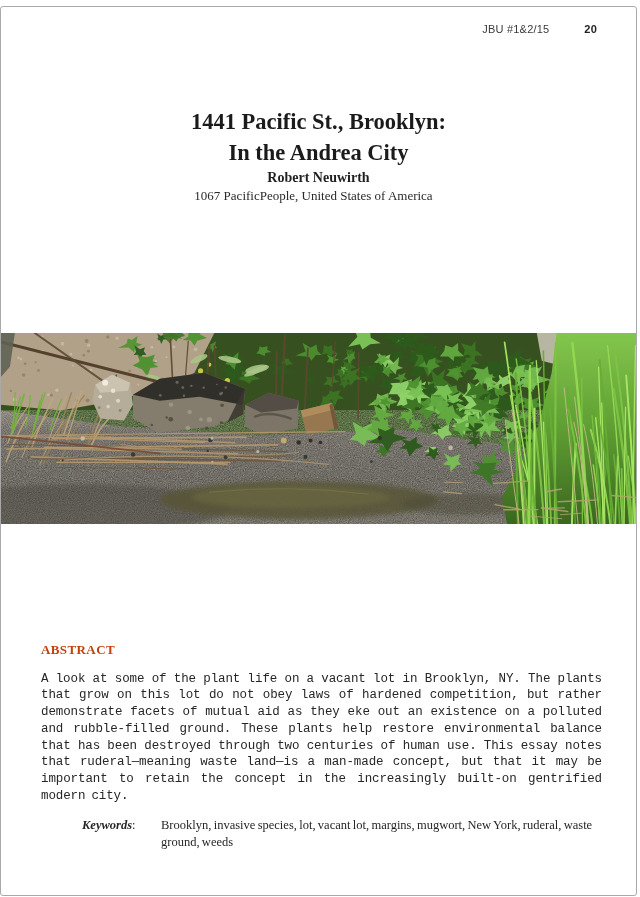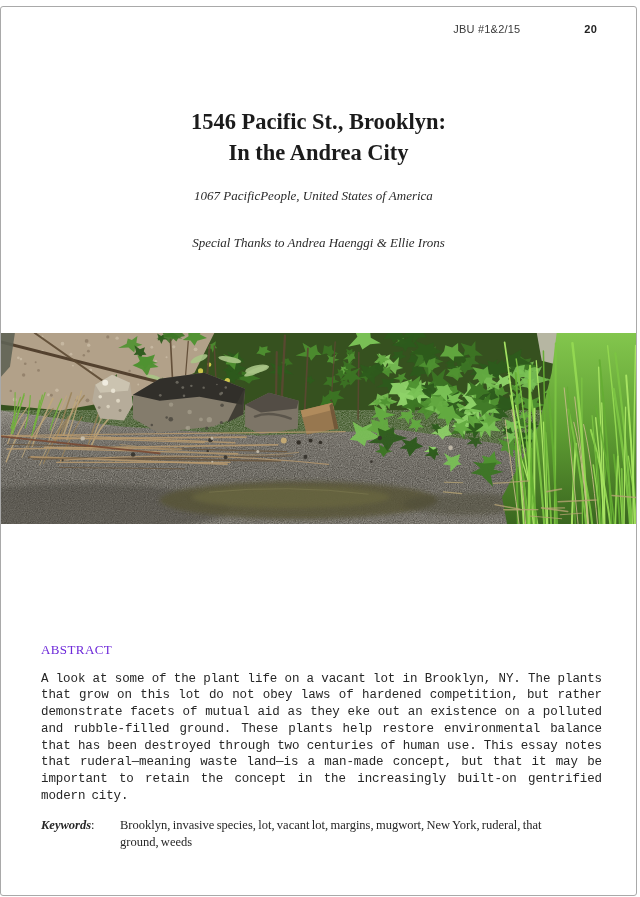--- a/index.html
+++ b/index.html
@@ -3,66 +3,66 @@
 <meta charset="utf-8">
 <style>
   html,body{margin:0;padding:0;background:#ffffff;}
   body{width:640px;height:897px;position:relative;font-family:"Liberation Serif","DejaVu Serif",serif;}
   .page{
     position:absolute;top:6px;left:0;width:637px;height:890px;
     box-sizing:border-box;background:#fff;border:1px solid #a9a9a9;border-radius:3px;
     color:#1e1e1e;overflow:hidden;
   }
   .header{
-    position:absolute;top:16px;right:39px;display:flex;gap:64px;align-items:baseline;
+    position:absolute;top:16px;right:39px;display:flex;gap:35px;align-items:baseline;
     font-family:"Liberation Sans","DejaVu Sans",sans-serif;font-size:11px;color:#3a3a3a;
     letter-spacing:0.2px;
   }
   .pageno{font-weight:700;color:#222;}
   .title{
     position:absolute;top:84px;left:0;right:0;text-align:center;
     font-size:22.5px;font-weight:700;line-height:31px;color:#1b1b1b;
   }
   .title span{display:block;}
   .author{position:absolute;top:163px;left:0;right:0;text-align:center;font-size:14px;font-weight:700;color:#1f1f1f;}
-  .affil{position:absolute;top:181px;left:0;right:10px;text-align:center;font-size:13px;font-style:italic;color:#2a2a2a;}
+  .affil{position:absolute;top:181px;left:0;right:10px;text-align:center;font-size:13px;color:#2a2a2a;}
   .thanks{position:absolute;top:228px;left:0;right:0;text-align:center;font-size:13px;font-style:italic;color:#2a2a2a;}
   .photo{position:absolute;top:326px;left:0;right:0;height:191px;background:#49542f;}
   .photo svg{display:block;width:100%;height:100%;}
-  .abs-head{position:absolute;top:624px;left:40px;font-size:13px;font-weight:400;letter-spacing:0.4px;color:#6d28d9;}
+  .abs-head{position:absolute;top:624px;left:40px;font-size:13px;font-weight:700;letter-spacing:0.4px;color:#c2410c;}
   .abs-text{
     position:absolute;top:651px;left:40px;width:561px;
     font-size:12.5px;line-height:16.8px;text-align:justify;color:#262626;
     word-spacing:-1.4px;letter-spacing:-0.1px;font-family:Liberation Mono, monospace;
   }
   .keywords{
     position:absolute;top:810px;left:40px;display:flex;align-items:flex-start;
     font-size:12.5px;line-height:17px;color:#262626;word-spacing:-0.8px;
   }
-  .kw-label{width:79px;flex:0 0 79px;}
+  .kw-label{width:79px;flex:0 0 79px;margin-left:41px;}
   .kw-label b{font-weight:700;font-style:italic;}
   .kw-text{width:452px;}
 </style>
 </head>
 <body>
 
 <div class="page">
 
   <div class="header">
     <span>JBU #1&amp;2/15</span>
     <span class="pageno">20</span>
   </div>
 
   <h1 class="title">
-    <span>1546 Pacific St., Brooklyn:</span>
+    <span>1441 Pacific St., Brooklyn:</span>
     <span>In the Andrea City</span>
   </h1>
 
+  <div class="author">Robert Neuwirth</div>
   <div class="affil">1067 PacificPeople, United States of America</div>
-  <div class="thanks">Special Thanks to Andrea Haenggi &amp; Ellie Irons</div>
 
   <figure class="photo" style="margin:0">
     <svg viewBox="0 0 640 192" preserveAspectRatio="none">
       <defs>
         <linearGradient id="aGrad" x1="0" y1="0" x2="0" y2="1">
           <stop offset="0" stop-color="#7b776d"></stop>
           <stop offset="0.18" stop-color="#5b5750"></stop>
           <stop offset="0.6" stop-color="#4f4c45"></stop>
           <stop offset="1" stop-color="#59564e"></stop>
         </linearGradient>
@@ -491,16 +491,16 @@
           <polygon points="0,0 14,0 9,34 0,44" fill="#5f6355" opacity="0.9"></polygon>
         </g>
     </svg>
   </figure>
 
   <h2 class="abs-head">ABSTRACT</h2>
   <p class="abs-text">A look at some of the plant life on a vacant lot in Brooklyn, NY. The plants that grow on this lot do not obey laws of hardened competition, but rather demonstrate facets of mutual aid as they eke out an existence on a polluted and rubble-filled ground. These plants help restore environmental balance that has been destroyed through two centuries of human use. This essay notes that ruderal—meaning waste land—is a man-made concept, but that it may be important to retain the concept in the increasingly built-on gentrified modern city.</p>
 
   <div class="keywords">
     <span class="kw-label"><b>Keywords</b><span>:</span></span>
-    <span class="kw-text">Brooklyn, invasive species, lot, vacant lot, margins, mugwort, New York, ruderal, that ground, weeds</span>
+    <span class="kw-text">Brooklyn, invasive species, lot, vacant lot, margins, mugwort, New York, ruderal, waste ground, weeds</span>
   </div>
 
 </div>
 
 </body></html>

